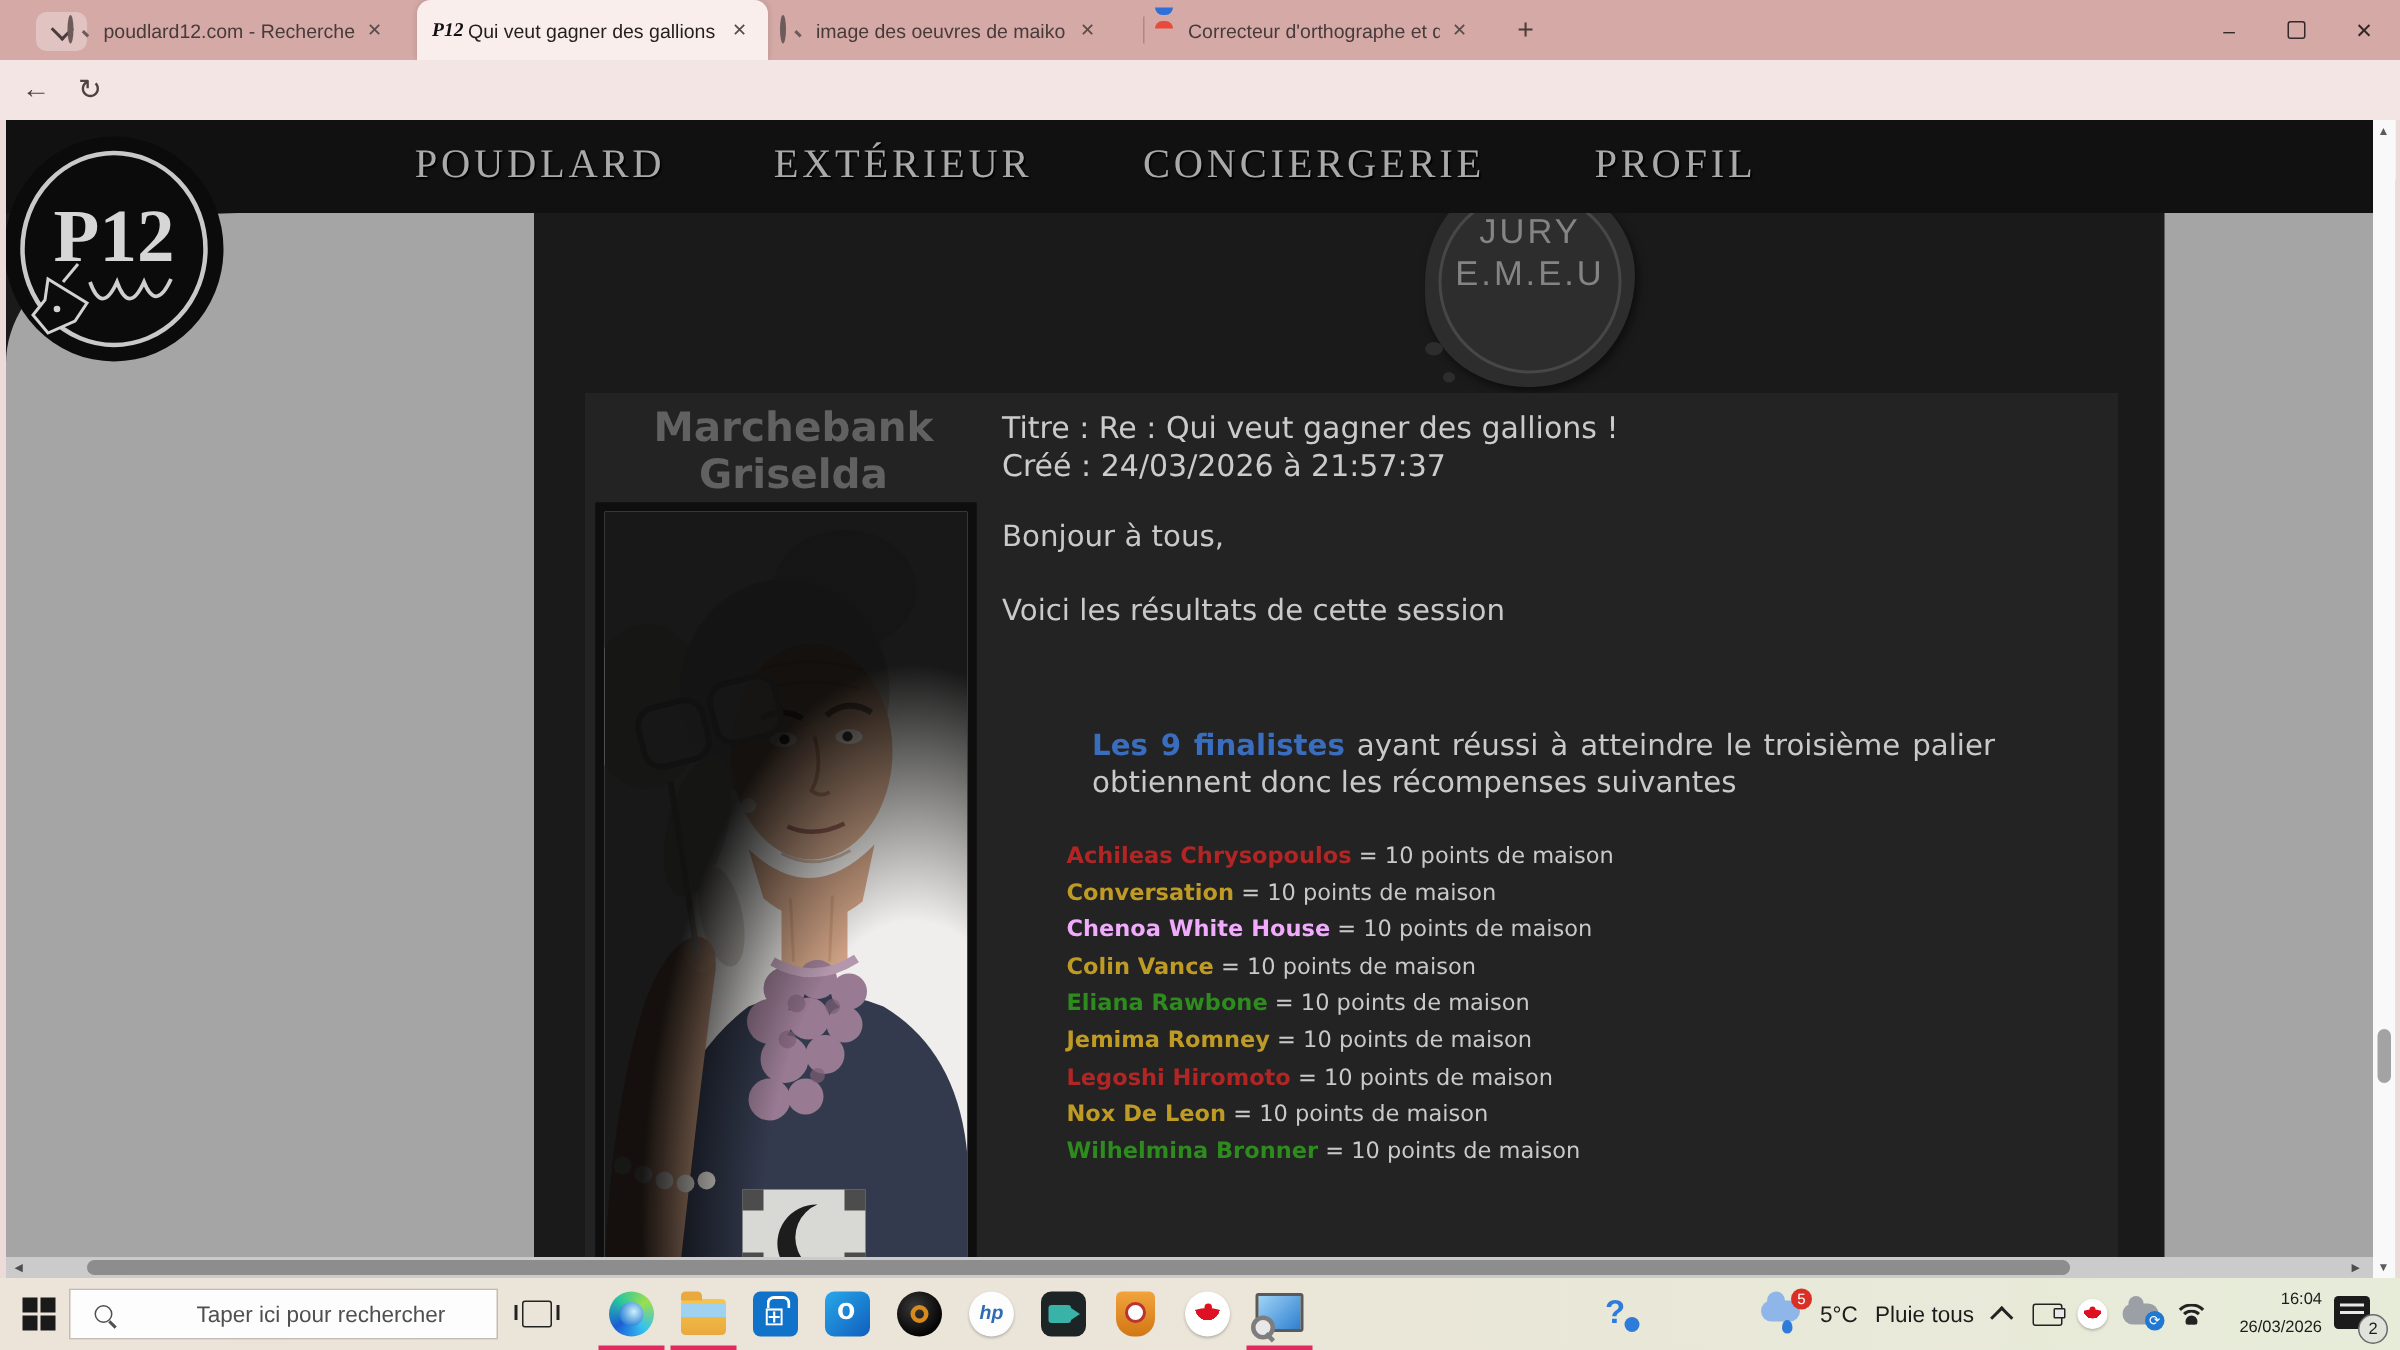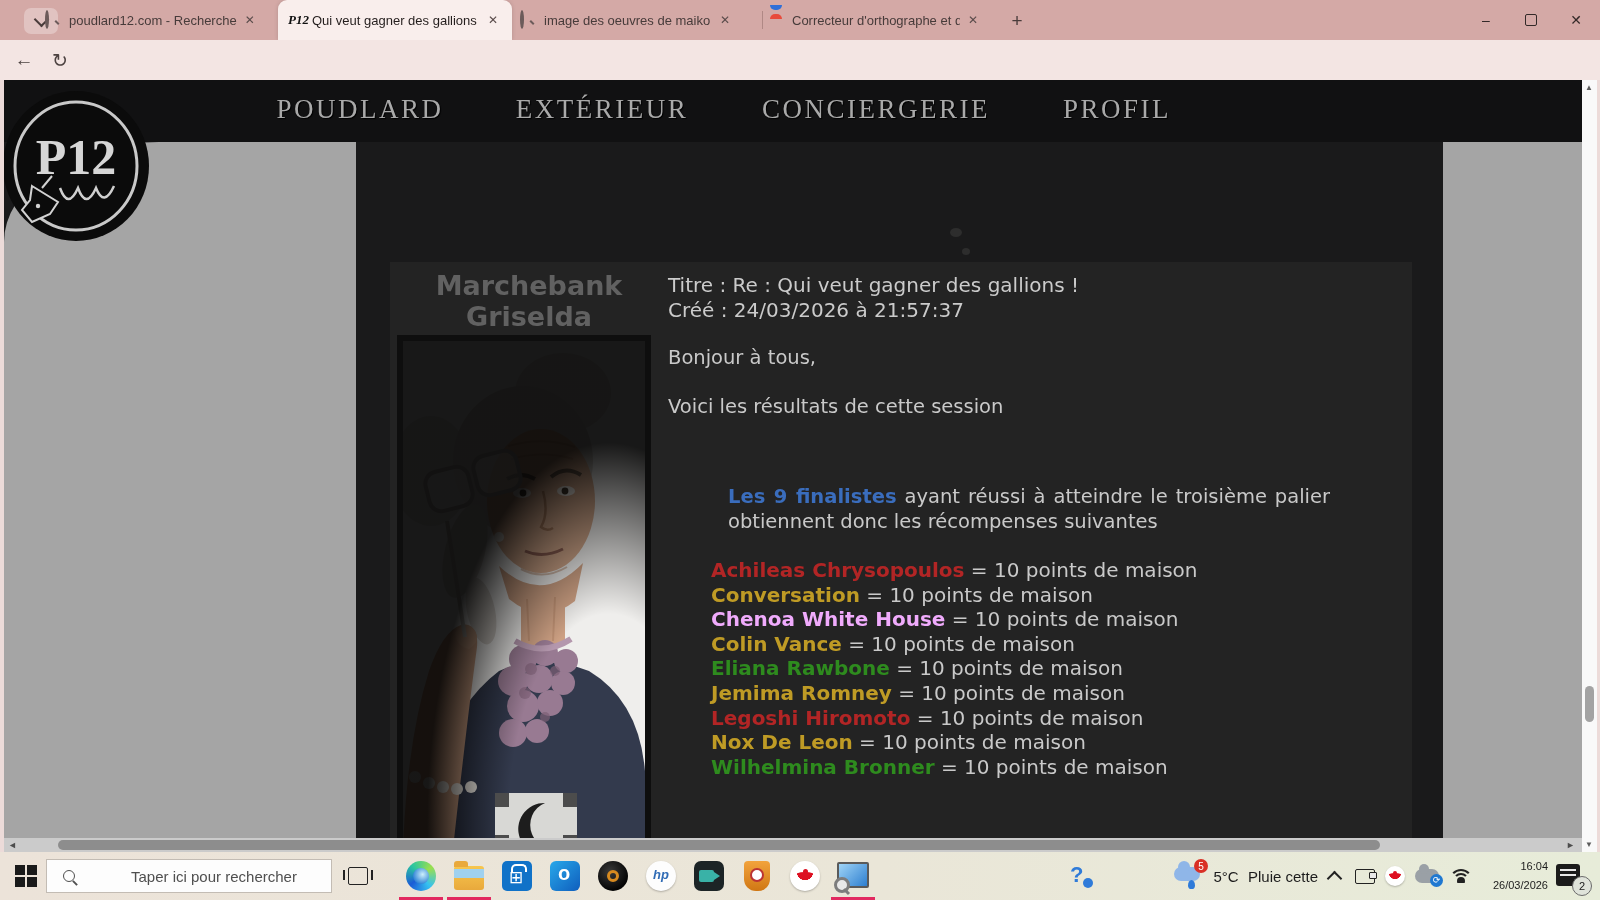--- a/index.html
+++ b/index.html
@@ -82,21 +82,21 @@
   
   .post{position:absolute;left:386px;top:182px;width:1022px;height:576px;background:#232323;z-index:3;overflow:hidden;
     font-family:"DejaVu Sans",sans-serif;}
   .author{position:absolute;left:8px;top:8px;width:262px;text-align:center;font-weight:bold;font-size:27px;
     line-height:31px;color:#616161;}
   .avatarframe{position:absolute;left:7px;top:73px;width:254px;height:520px;border:6px solid #0e0e0e;box-sizing:border-box;background:#111;}
   .posttitle{position:absolute;left:278px;top:11px;font-size:20px;line-height:24.5px;color:#cbcbcb;}
   .ptext{position:absolute;font-size:19.5px;color:#c9c9c9;}
   .para{position:absolute;left:338px;top:222px;width:602px;font-size:19.5px;line-height:25.3px;color:#c9c9c9;text-align:justify;}
   .para .hl{font-weight:bold;}
-  .results{position:absolute;left:321px;top:296px;font-size:20px;line-height:24.6px;color:#c9c9c9;}
+  .results{position:absolute;left:321px;top:296px;font-size:15px;line-height:24.6px;color:#c9c9c9;}
   .results .rname{font-weight:bold;}
   
   .hscroll{position:absolute;left:4px;top:838px;width:1578px;height:14px;background:#cbcbcb;z-index:8;}
   .hthumb{position:absolute;left:54px;top:2px;width:1322px;height:10px;background:#8d8d8d;border-radius:5px;}
   .harrow{position:absolute;top:2px;font-size:9px;color:#4d4d4d;}
   .vscroll{position:absolute;left:1582px;top:80px;width:15px;height:772px;background:#f9f9f9;z-index:8;}
   .vthumb{position:absolute;left:3px;top:606px;width:9px;height:36px;background:#a3a3a3;border-radius:5px;}
   .varrow{position:absolute;left:3px;font-size:8px;color:#5c5c5c;}
   .winedgeR{position:absolute;left:1597px;top:80px;width:3px;height:772px;background:#ecdbd9;}
   
@@ -256,20 +256,27 @@
   </div>
 
   <div class="winedge" style="left:0;"></div>
   <div class="winedgeR"></div>
 
   <div class="viewport">
 
     <div class="grayL"></div>
     <div class="grayR"></div>
 
+    <div class="seal">
+      <span class="ring"></span>
+      <span class="stext">
+        <div>JURY</div>
+        <div>E.M.E.U</div>
+      </span>
+    </div>
     <div class="blob" style="left:946px;top:148px;width:12px;height:9px;"></div>
     <div class="blob" style="left:958px;top:168px;width:8px;height:7px;"></div>
 
     <div class="sitenav">
       <div class="navitem" style="left:356px;">POUDLARD</div>
       <div class="navitem" style="left:598px;">EXTÉRIEUR</div>
       <div class="navitem" style="left:872px;">CONCIERGERIE</div>
       <div class="navitem" style="left:1113px;">PROFIL</div>
     </div>
 
@@ -482,21 +489,21 @@
       <span class="weathercloud">
         <span class="c"></span>
           <span class="d"></span>
         <span class="wbadge">5</span>
       </span>
     </div>
     <div class="tbitem" style="left:1206px;width:40px;">
         <span class="tbtext">5°C</span>
       </div>
     <div class="tbitem" style="left:1248px;width:70px;">
-        <span class="tbtext">Pluie cette</span>
+        <span class="tbtext">Pluie tous</span>
       </div>
 
     <div class="tbitem" style="left:1322px;width:24px;">
         <span class="chevup"></span>
       </div>
     <div class="tbitem" style="left:1352px;width:26px;">
         <span class="traymon"></span>
       </div>
     <div class="tbitem" style="left:1382px;width:26px;">
         <span class="redwing small appico" style="width:20px;height:20px;"></span>

